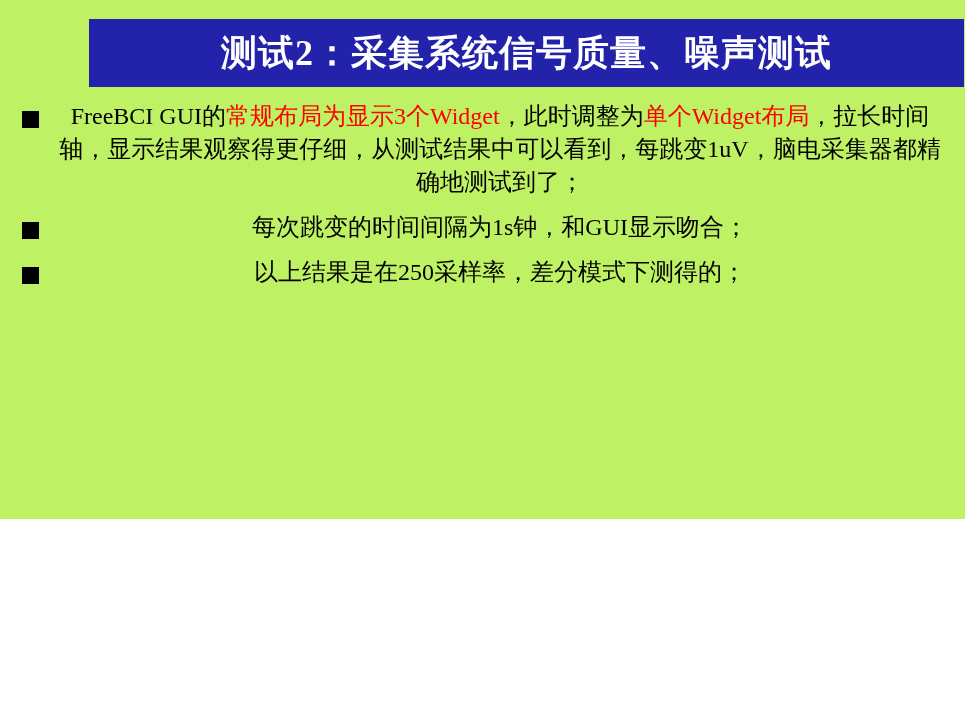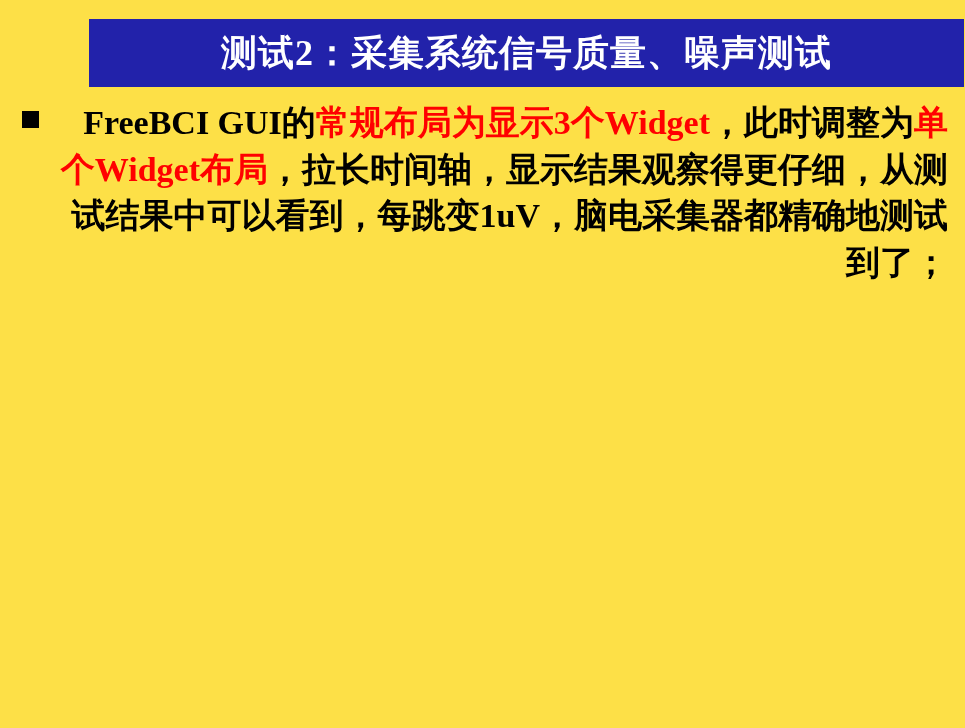--- a/index.html
+++ b/index.html
@@ -9,22 +9,22 @@
   body {
     width: 965px;
     height: 728px;
     background: #ffffff;
     font-family: "Liberation Serif", "DejaVu Serif", serif;
     overflow: hidden;
   }
   .slide {
     position: relative;
     width: 965px;
-    height: 728px;
-    background: #fde047;
+    height: 519px;
+    background: #bef264;
     box-sizing: border-box;
   }
   .title-bar {
     position: absolute;
     left: 89px;
     top: 19px;
     width: 875px;
     height: 68px;
     background: #2222aa;
     display: flex;
@@ -54,37 +54,44 @@
     flex: 0 0 auto;
     width: 17px;
     height: 17px;
     background: #000000;
     margin-top: 11px;
     margin-right: 13px;
     margin-left: 4px;
   }
   .bullet-text {
     flex: 1 1 auto;
-    font-size: 34px;
+    font-size: 24px;
     line-height: 1.37;
     color: #000000;
     font-family: "Liberation Serif", "DejaVu Serif", serif;
-    text-align: right;
-    font-weight: bold;
+    text-align: center;
   }
 </style>
 </head>
 <body>
 
 <div class="slide">
 
   <div class="title-bar">
     <div class="title-text">测试2：采集系统信号质量、噪声测试</div>
   </div>
 
   <div class="body-area" id="body-area">
       <div class="bullet-row">
         <span class="bullet-marker"></span>
         <div class="bullet-text"><span style="color: rgb(0, 0, 0);">FreeBCI GUI的</span><span style="color: rgb(255, 0, 0);">常规布局为显示3个Widget</span><span style="color: rgb(0, 0, 0);">，此时调整为</span><span style="color: rgb(255, 0, 0);">单个Widget布局</span><span style="color: rgb(0, 0, 0);">，拉长时间轴，显示结果观察得更仔细，从测试结果中可以看到，每跳变1uV，脑电采集器都精确地测试到了；</span></div>
       </div>
+      <div class="bullet-row">
+        <span class="bullet-marker"></span>
+        <div class="bullet-text"><span style="color: rgb(0, 0, 0);">每次跳变的时间间隔为1s钟，和GUI显示吻合；</span></div>
+      </div>
+      <div class="bullet-row">
+        <span class="bullet-marker"></span>
+        <div class="bullet-text"><span style="color: rgb(0, 0, 0);">以上结果是在250采样率，差分模式下测得的；</span></div>
+      </div>
     </div>
 
 </div>
 
 </body></html>

